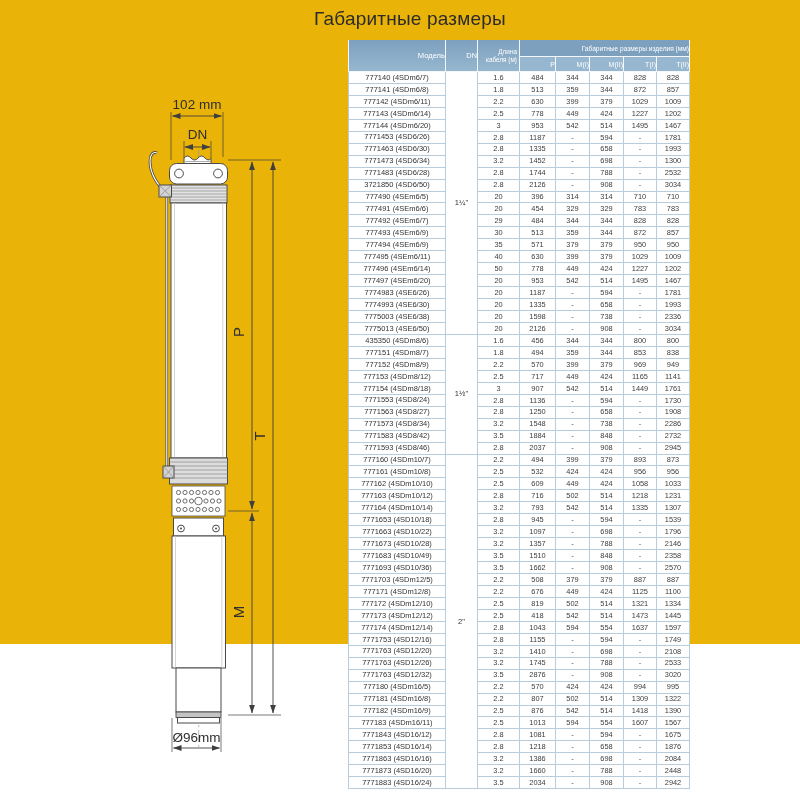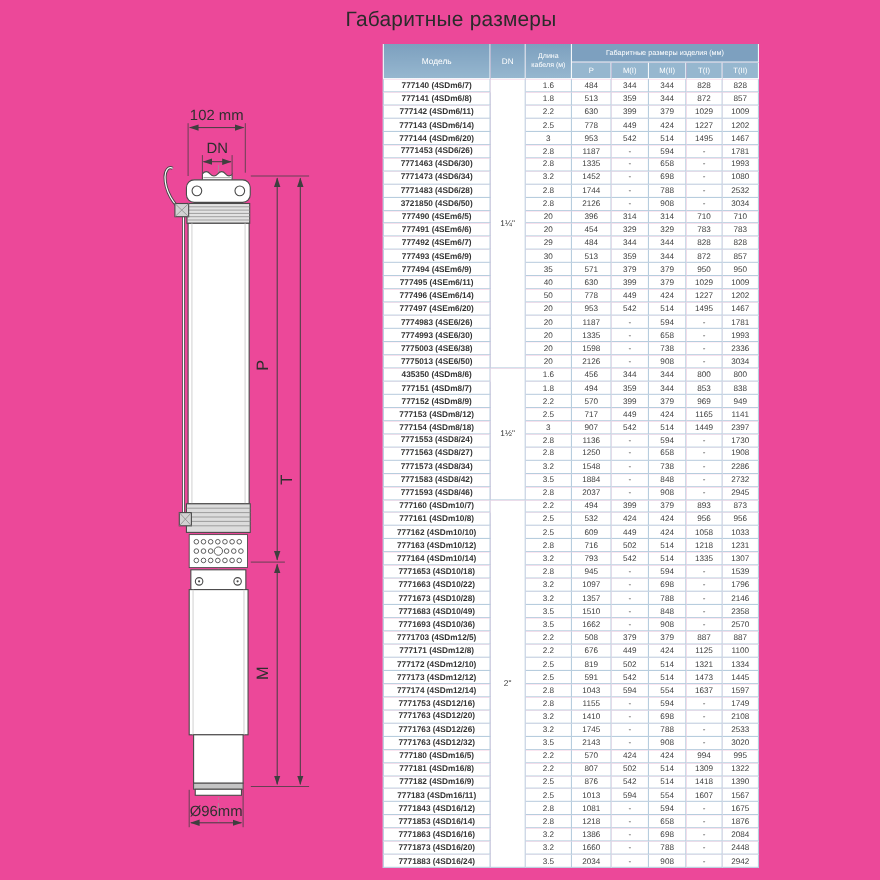--- a/index.html
+++ b/index.html
@@ -1,46 +1,46 @@
 <!DOCTYPE html>
 <html style="--header-bg: #7da0bf; --subheader-bg: #96b7cf; --grid: #b7cdde;"><head>
 <meta charset="utf-8">
 <style>
   * { margin: 0; padding: 0; box-sizing: border-box; }
   html, body { width: 800px; height: 800px; background: #ffffff; overflow: hidden;
     font-family: "Liberation Sans", sans-serif; }
-  #page { position: relative; width: 800px; height: 800px; background: #ec4899; }
+  #page { position: relative; width: 800px; height: 644px; background: #eab308; }
 
   
   #title { position: absolute; left: 250px; top: 8px; width: 320px; text-align: center;
     font-size: 19px; font-weight: 500; color: #2b2b2b; letter-spacing: .2px; }
 
   
   #diagram { position: absolute; left: 0; top: 0; }
 
   
   #table-wrap { position: absolute; left: 348px; top: 40px; width: 342px; }
   table { border-collapse: separate; border-spacing: 0; table-layout: fixed; width: 342px; }
   th, td { box-sizing: border-box; overflow: hidden; white-space: nowrap; }
 
   thead th { background: var(--subheader-bg, #96b7cf); color: #ffffff; font-weight: 400;
     border-right: 1px solid rgba(255,255,255,.9); border-bottom: 1px solid rgba(255,255,255,.9);
-    text-align: center; vertical-align: middle; }
+    text-align: right; vertical-align: middle; }
   thead th.span2 { height: 32px;
     background: linear-gradient(var(--header-bg, #7da0bf), var(--subheader-bg, #96b7cf)); }
   thead th.group { height: 17px; background: var(--header-bg, #7da0bf); font-size: 6.6px; }
   thead th.sub { height: 15px; font-size: 7px; }
   th.h-model { font-size: 7.6px; border-left: 1px solid rgba(255,255,255,.9); }
   th.h-dn { font-size: 7.4px; }
   th.h-cable { font-size: 6.4px; white-space: normal; line-height: 1.15; padding: 0 2px; }
 
   tbody td { height: 11.967px; font-size: 7.4px; color: #3c3c3c; text-align: center;
     vertical-align: middle; line-height: 1; background: #fff;
     border-right: 1px solid var(--grid, #b7cdde); border-bottom: 1px solid var(--grid, #b7cdde); }
-  tbody td.model { font-size: 7.5px; color: #333; border-left: 1px solid var(--grid, #b7cdde); font-weight: bold; }
+  tbody td.model { font-size: 7.5px; color: #333; border-left: 1px solid var(--grid, #b7cdde); }
   tbody td.dn { font-size: 7.6px; color: #333; }
 
   text { font-family: "Liberation Sans", sans-serif; fill: #2f2f2f; }
   .outline { fill: #ffffff; stroke: #4a4a4a; stroke-width: 1; }
   .thin { stroke: #8a8a8a; stroke-width: .7; fill: none; }
   .dim { stroke: #3f3f3f; stroke-width: .9; fill: none; }
   .ext { stroke: #3f3f3f; stroke-width: .7; fill: none; }
 </style>
 </head>
 <body>
@@ -270,21 +270,21 @@
             <td>-</td>
             <td>1993</td>
           </tr>
           <tr>
             <td class="model">7771473 (4SD6/34)</td>
             <td>3.2</td>
             <td>1452</td>
             <td>-</td>
             <td>698</td>
             <td>-</td>
-            <td>1080</td>
+            <td>1300</td>
           </tr>
           <tr>
             <td class="model">7771483 (4SD6/28)</td>
             <td>2.8</td>
             <td>1744</td>
             <td>-</td>
             <td>788</td>
             <td>-</td>
             <td>2532</td>
           </tr>
@@ -442,21 +442,21 @@
             <td>1165</td>
             <td>1141</td>
           </tr>
           <tr>
             <td class="model">777154 (4SDm8/18)</td>
             <td>3</td>
             <td>907</td>
             <td>542</td>
             <td>514</td>
             <td>1449</td>
-            <td>2397</td>
+            <td>1761</td>
           </tr>
           <tr>
             <td class="model">7771553 (4SD8/24)</td>
             <td>2.8</td>
             <td>1136</td>
             <td>-</td>
             <td>594</td>
             <td>-</td>
             <td>1730</td>
           </tr>
@@ -610,21 +610,21 @@
             <td>2.5</td>
             <td>819</td>
             <td>502</td>
             <td>514</td>
             <td>1321</td>
             <td>1334</td>
           </tr>
           <tr>
             <td class="model">777173 (4SDm12/12)</td>
             <td>2.5</td>
-            <td>591</td>
+            <td>418</td>
             <td>542</td>
             <td>514</td>
             <td>1473</td>
             <td>1445</td>
           </tr>
           <tr>
             <td class="model">777174 (4SDm12/14)</td>
             <td>2.8</td>
             <td>1043</td>
             <td>594</td>
@@ -655,21 +655,21 @@
             <td>3.2</td>
             <td>1745</td>
             <td>-</td>
             <td>788</td>
             <td>-</td>
             <td>2533</td>
           </tr>
           <tr>
             <td class="model">7771763 (4SD12/32)</td>
             <td>3.5</td>
-            <td>2143</td>
+            <td>2876</td>
             <td>-</td>
             <td>908</td>
             <td>-</td>
             <td>3020</td>
           </tr>
           <tr>
             <td class="model">777180 (4SDm16/5)</td>
             <td>2.2</td>
             <td>570</td>
             <td>424</td>

